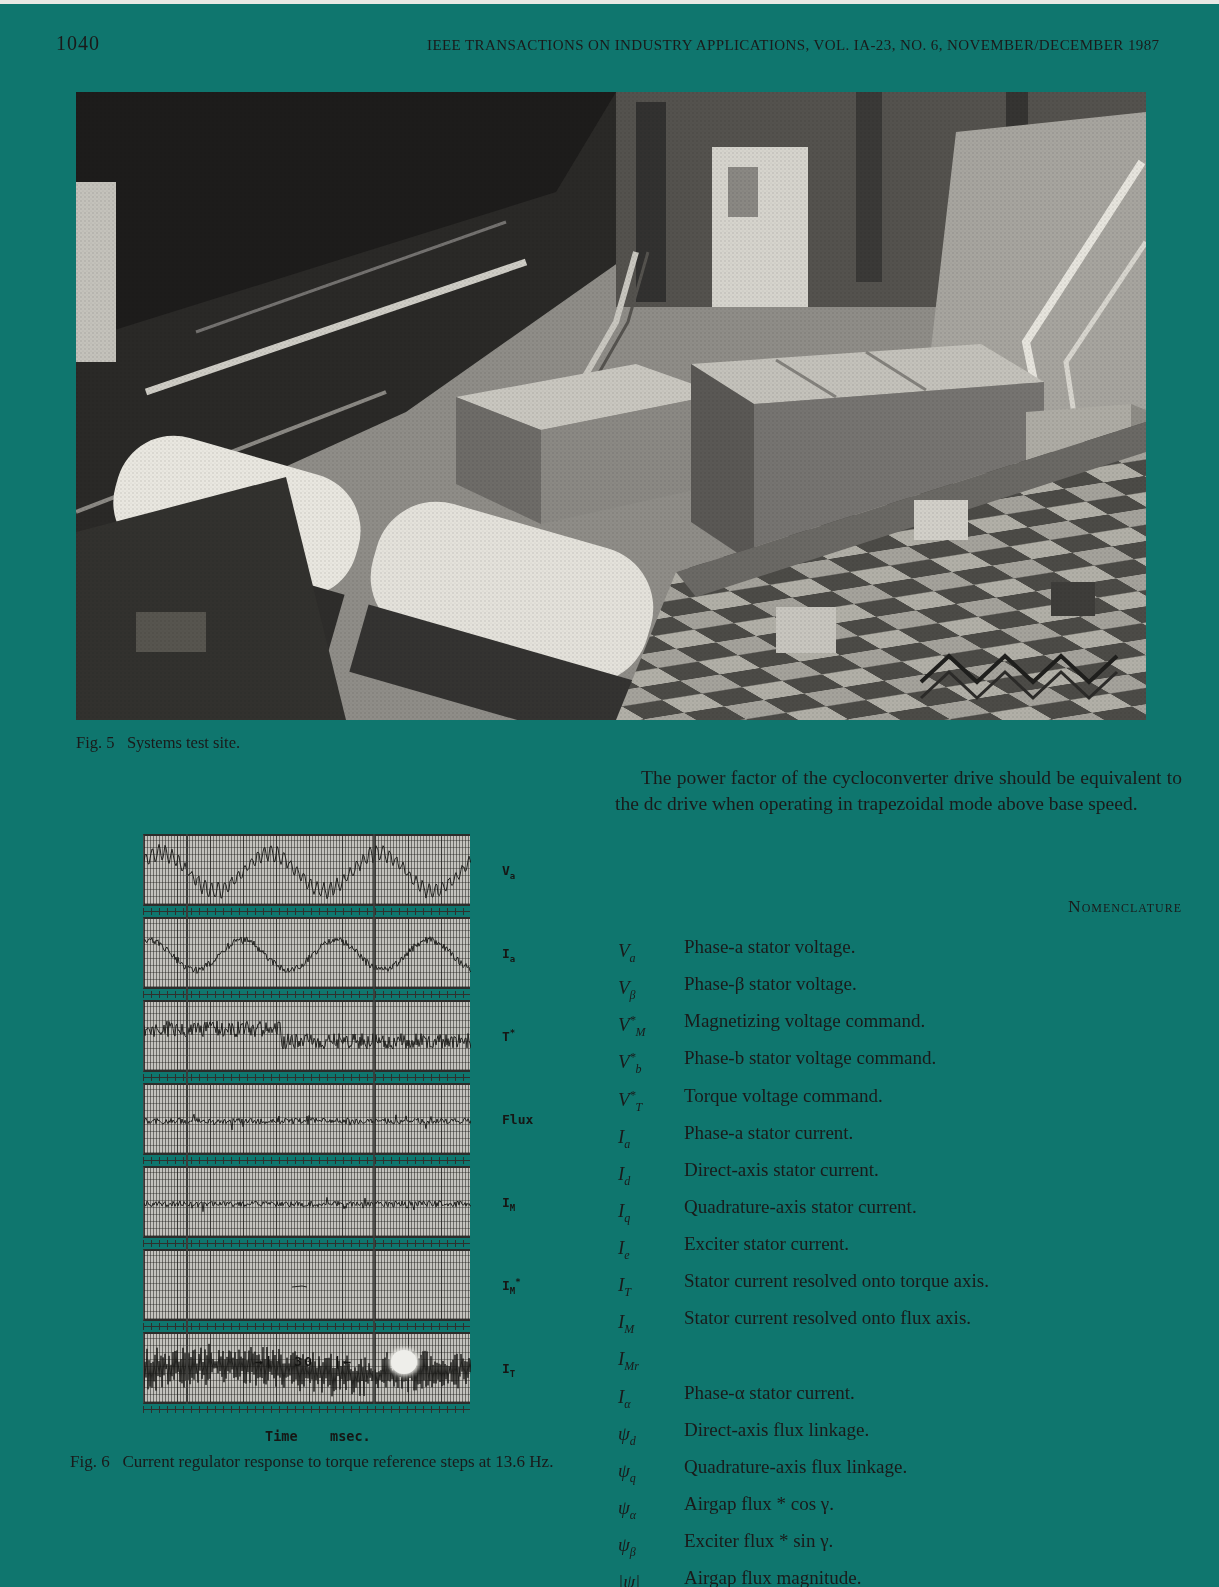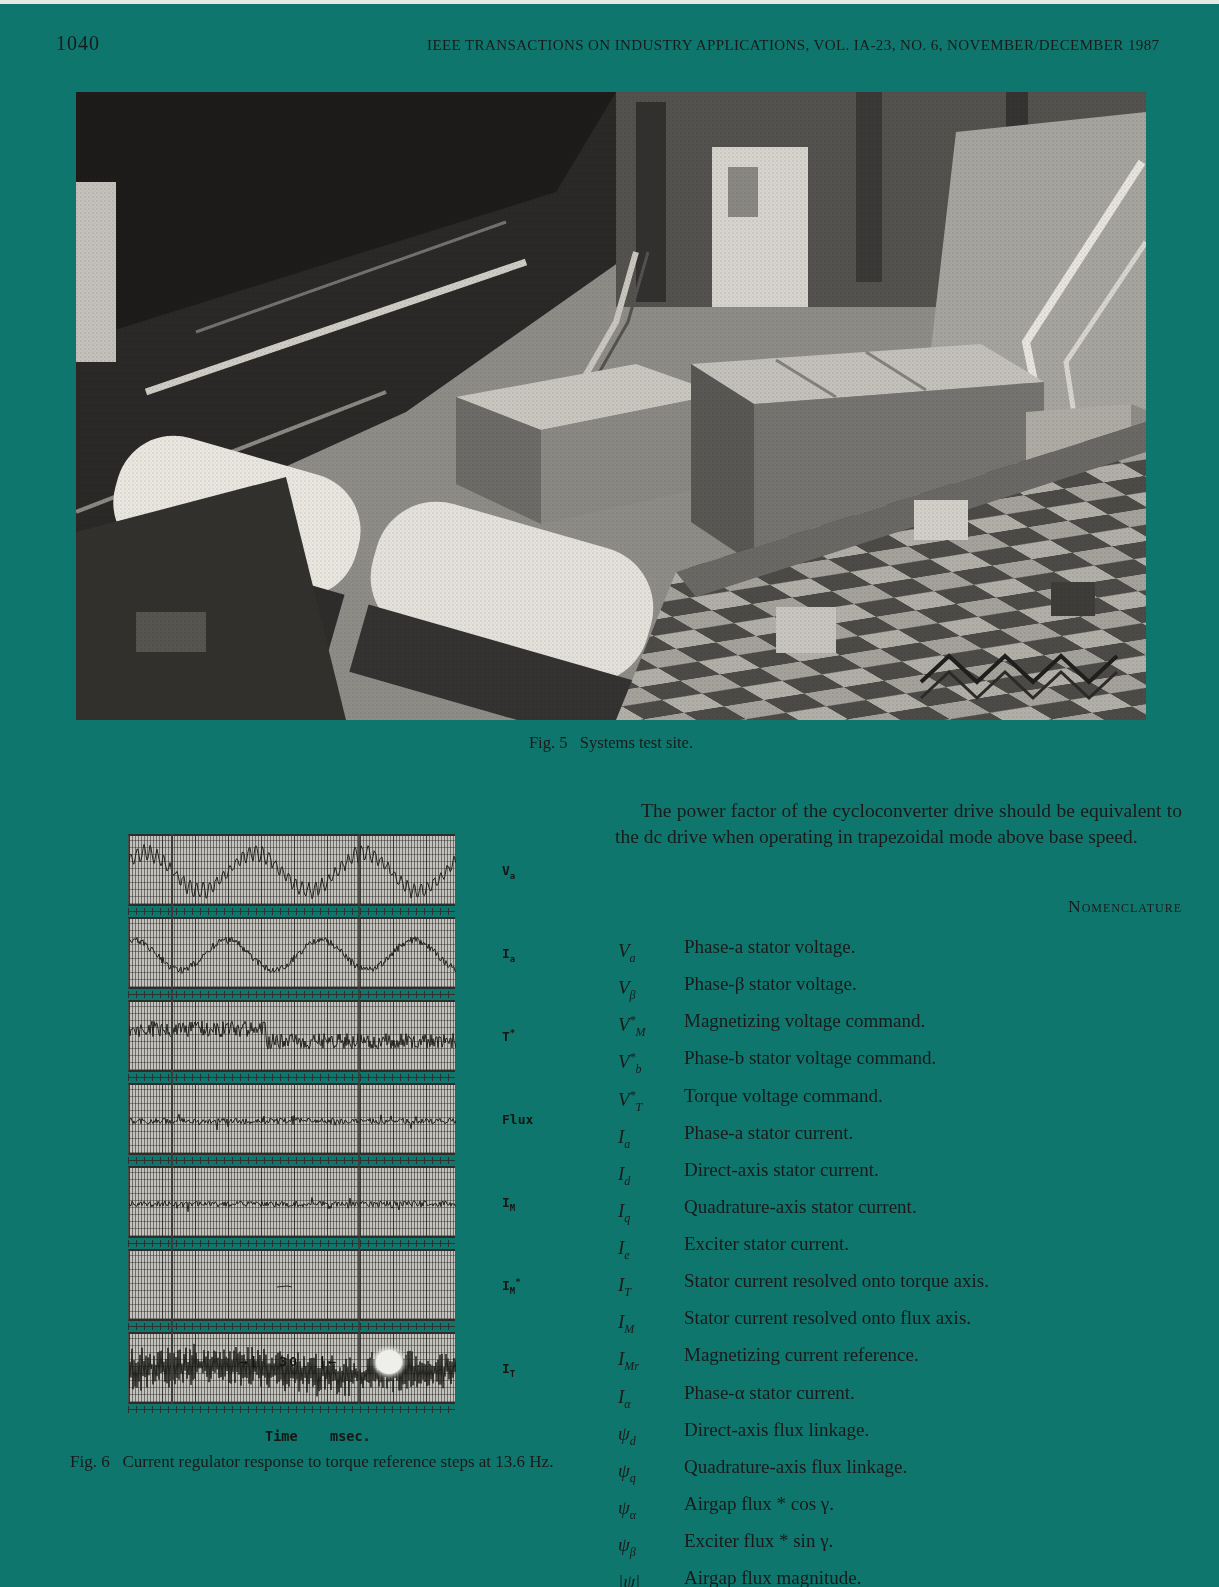--- a/index.html
+++ b/index.html
@@ -7,24 +7,24 @@
     position:relative; width:1219px; height:1587px; margin:4px auto;
     background:#0f766e; color:#1a1a1a;
     font-family:"Liberation Serif", serif;
     overflow:hidden;
   }
   
   .pagenum{position:absolute; left:56px; top:28px; font-size:20px; letter-spacing:1px;}
   .journal{position:absolute; left:427px; top:33px; font-size:15px; letter-spacing:0.4px; white-space:pre;}
   
   .photo{position:absolute; left:76px; top:88px; width:1070px; height:628px; display:block;}
-  .fig5cap{position:absolute; left:76px; top:729px; width:1070px; text-align:center;
+  .fig5cap{position:absolute; left:76px; top:729px; width:1070px; 
     font-size:16.5px; white-space:pre-wrap;}
   
-  .chart{position:absolute; left:128px; top:830px; width:379px; height:581px;}
+  .chart{position:absolute; left:143px; top:830px; width:379px; height:581px;}
   .grid-band{
     position:relative; width:327px; height:72px; box-sizing:border-box;
     border-top:2px solid #2c2c2a; border-bottom:2px solid #2c2c2a; border-left:1px solid #4a4a48;
     background-color:#c3c2bd;
     background-image:
       repeating-linear-gradient(90deg, rgba(25,25,22,.5) 0 1px, transparent 1px 3px),
       repeating-linear-gradient(0deg, rgba(25,25,22,.38) 0 1px, transparent 1px 7px),
       repeating-linear-gradient(90deg, rgba(0,0,0,.55) 0 1px, transparent 1px 33px);
   }
   .grid-band svg{position:absolute; left:0; top:0;}
@@ -51,21 +51,21 @@
     font-family:"DejaVu Sans Mono", monospace; font-size:13px; font-weight:bold; color:#161614;}
   .trace-label{position:absolute; left:0; white-space:nowrap;}
   .trace-label sub{font-size:9px;}
   .trace-label sup{font-size:9px;}
   .timelabel{position:absolute; left:265px; top:1424px;
     font-family:"DejaVu Sans Mono", monospace; font-size:13.5px; font-weight:bold;
     color:#161614; white-space:pre;}
   .fig6cap{position:absolute; left:70px; top:1448px; width:550px; text-align:left;
     font-size:17px; white-space:pre-wrap;}
   
-  .para{position:absolute; left:615px; top:774px; width:567px;
+  .para{position:absolute; left:615px; top:741px; width:567px;
     font-size:19.5px; line-height:26px; text-align:justify; text-indent:26px;}
   .nomhead{position:absolute; left:615px; top:892px; width:567px; text-align:right;
     font-size:17.5px; font-variant:small-caps; letter-spacing:1px;}
   .nomlist{position:absolute; left:618px; top:930px; width:567px; font-size:19px;}
   .nrow{display:grid; grid-template-columns:66px 1fr; line-height:25px;}
   .sym{font-style:italic;}
   .sym sup{font-size:12px;}
   .sym sub{font-size:12px;}
   .desc{white-space:normal;}
 </style>
@@ -258,21 +258,20 @@
     <div class="nrow">
         <span class="sym"><span>I</span><sup></sup><sub>T</sub></span>
         <span class="desc">Stator current resolved onto torque axis.</span>
       </div>
     <div class="nrow">
         <span class="sym"><span>I</span><sup></sup><sub>M</sub></span>
         <span class="desc">Stator current resolved onto flux axis.</span>
       </div>
     <div class="nrow">
         <span class="sym"><span>I</span><sup></sup><sub>Mr</sub></span>
-        <span class="desc">Magnetizing current reference.</span>
       </div>
     <div class="nrow">
         <span class="sym"><span>I</span><sup></sup><sub>α</sub></span>
         <span class="desc">Phase-α stator current.</span>
       </div>
     <div class="nrow">
         <span class="sym"><span>ψ</span><sup></sup><sub>d</sub></span>
         <span class="desc">Direct-axis flux linkage.</span>
       </div>
     <div class="nrow">

